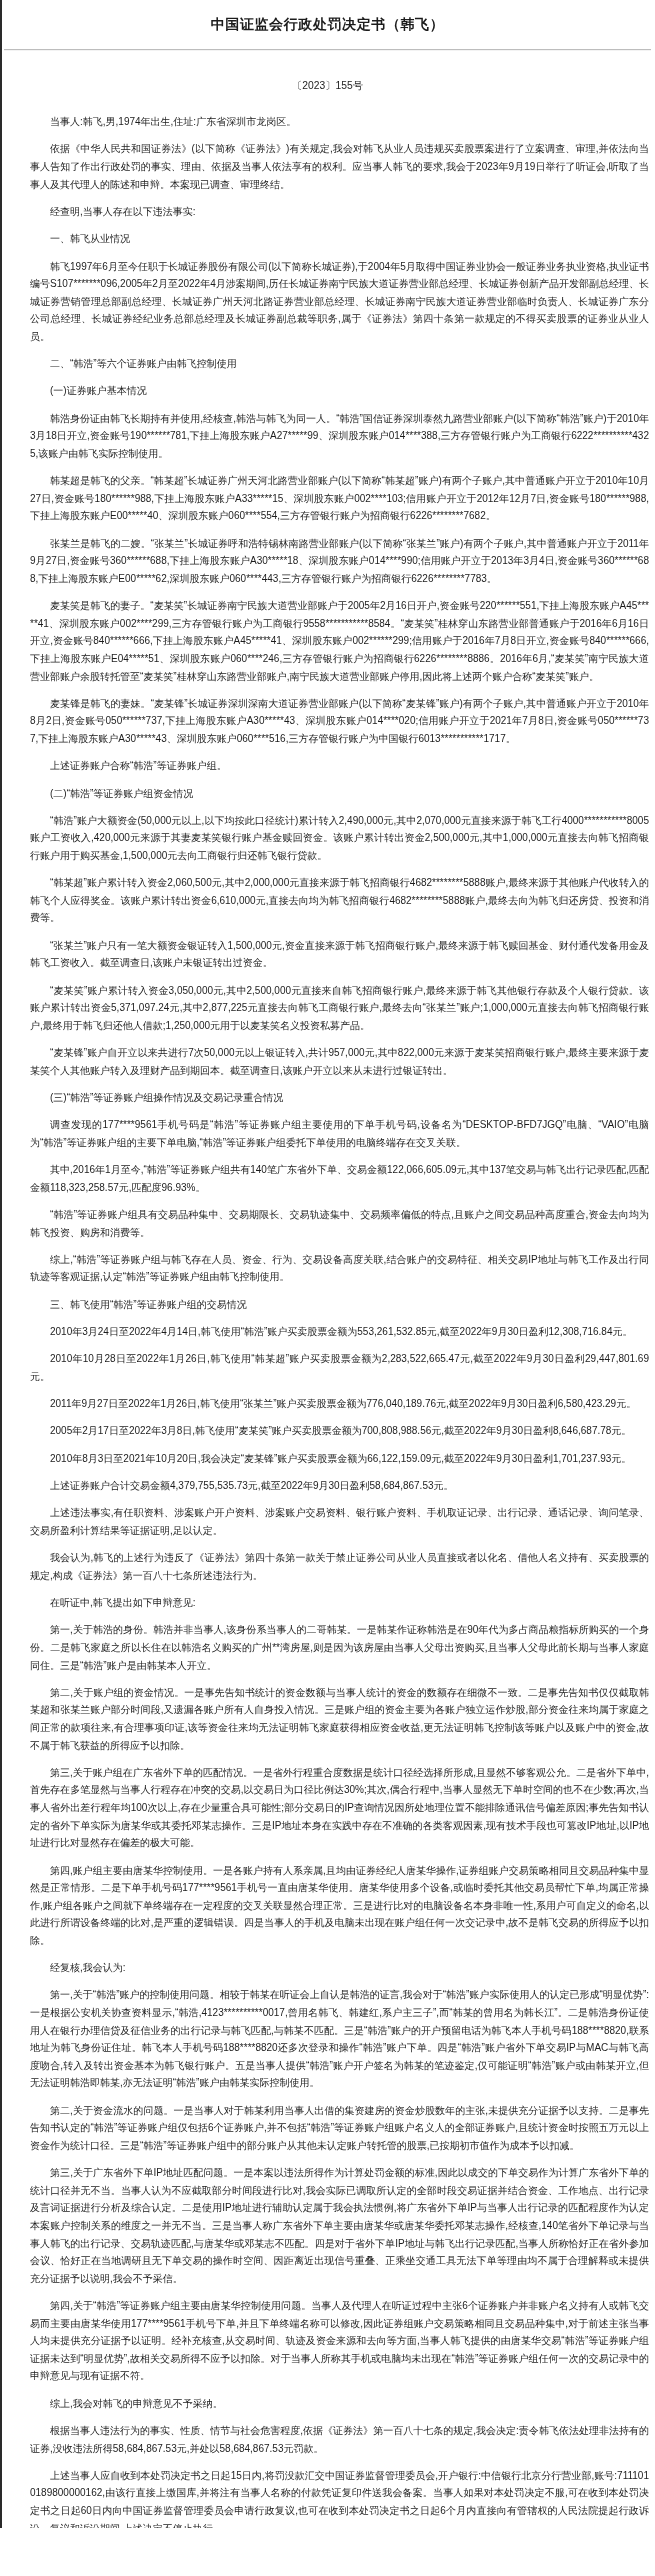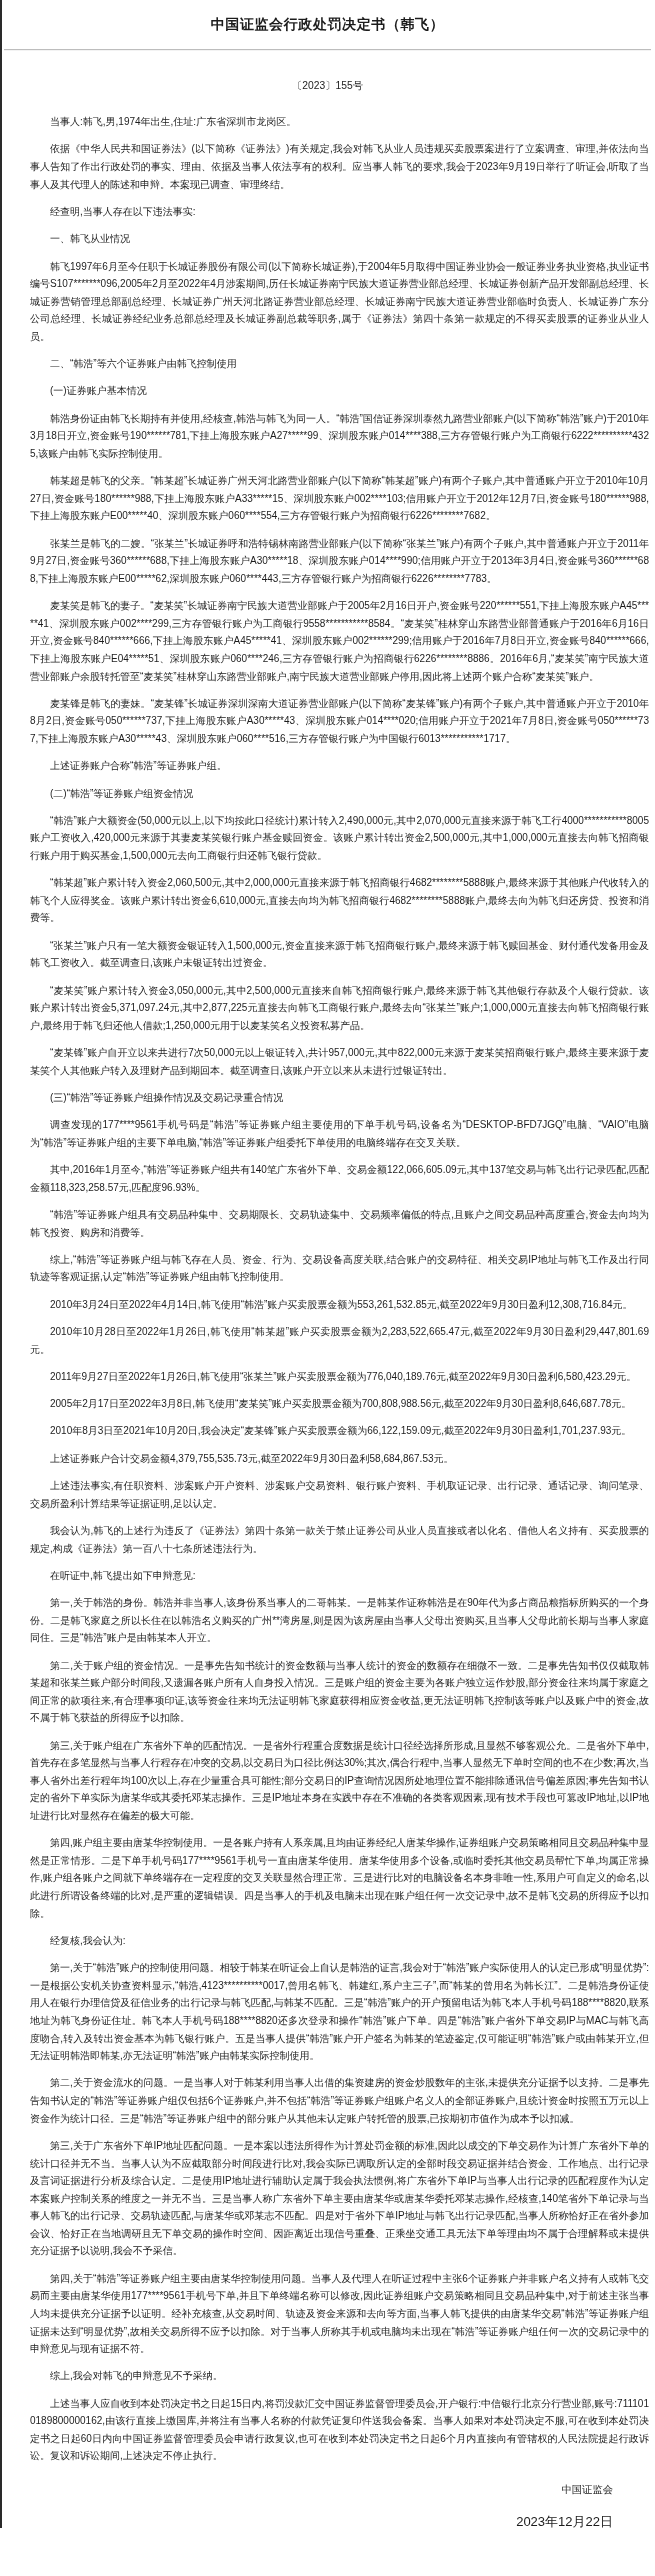--- a/index.html
+++ b/index.html
@@ -102,39 +102,41 @@
       <p class="para">“韩浩”账户大额资金(50,000元以上,以下均按此口径统计)累计转入2,490,000元,其中2,070,000元直接来源于韩飞工行4000***********8005账户工资收入,420,000元来源于其妻麦某笑银行账户基金赎回资金。该账户累计转出资金2,500,000元,其中1,000,000元直接去向韩飞招商银行账户用于购买基金,1,500,000元去向工商银行归还韩飞银行贷款。</p>
       <p class="para">“韩某超”账户累计转入资金2,060,500元,其中2,000,000元直接来源于韩飞招商银行4682********5888账户,最终来源于其他账户代收转入的韩飞个人应得奖金。该账户累计转出资金6,610,000元,直接去向均为韩飞招商银行4682********5888账户,最终去向为韩飞归还房贷、投资和消费等。</p>
       <p class="para">“张某兰”账户只有一笔大额资金银证转入1,500,000元,资金直接来源于韩飞招商银行账户,最终来源于韩飞赎回基金、财付通代发备用金及韩飞工资收入。截至调查日,该账户未银证转出过资金。</p>
       <p class="para">“麦某笑”账户累计转入资金3,050,000元,其中2,500,000元直接来自韩飞招商银行账户,最终来源于韩飞其他银行存款及个人银行贷款。该账户累计转出资金5,371,097.24元,其中2,877,225元直接去向韩飞工商银行账户,最终去向“张某兰”账户;1,000,000元直接去向韩飞招商银行账户,最终用于韩飞归还他人借款;1,250,000元用于以麦某笑名义投资私募产品。</p>
       <p class="para">“麦某锋”账户自开立以来共进行7次50,000元以上银证转入,共计957,000元,其中822,000元来源于麦某笑招商银行账户,最终主要来源于麦某笑个人其他账户转入及理财产品到期回本。截至调查日,该账户开立以来从未进行过银证转出。</p>
       <p class="para">(三)“韩浩”等证券账户组操作情况及交易记录重合情况</p>
       <p class="para">调查发现的177****9561手机号码是“韩浩”等证券账户组主要使用的下单手机号码,设备名为“DESKTOP-BFD7JGQ”电脑、“VAIO”电脑为“韩浩”等证券账户组的主要下单电脑,“韩浩”等证券账户组委托下单使用的电脑终端存在交叉关联。</p>
       <p class="para">其中,2016年1月至今,“韩浩”等证券账户组共有140笔广东省外下单、交易金额122,066,605.09元,其中137笔交易与韩飞出行记录匹配,匹配金额118,323,258.57元,匹配度96.93%。</p>
       <p class="para">“韩浩”等证券账户组具有交易品种集中、交易期限长、交易轨迹集中、交易频率偏低的特点,且账户之间交易品种高度重合,资金去向均为韩飞投资、购房和消费等。</p>
       <p class="para">综上,“韩浩”等证券账户组与韩飞存在人员、资金、行为、交易设备高度关联,结合账户的交易特征、相关交易IP地址与韩飞工作及出行同轨迹等客观证据,认定“韩浩”等证券账户组由韩飞控制使用。</p>
+      <p class="para">三、韩飞使用“韩浩”等证券账户组的交易情况</p>
       <p class="para">2010年3月24日至2022年4月14日,韩飞使用“韩浩”账户买卖股票金额为553,261,532.85元,截至2022年9月30日盈利12,308,716.84元。</p>
       <p class="para">2010年10月28日至2022年1月26日,韩飞使用“韩某超”账户买卖股票金额为2,283,522,665.47元,截至2022年9月30日盈利29,447,801.69元。</p>
       <p class="para">2011年9月27日至2022年1月26日,韩飞使用“张某兰”账户买卖股票金额为776,040,189.76元,截至2022年9月30日盈利6,580,423.29元。</p>
       <p class="para">2005年2月17日至2022年3月8日,韩飞使用“麦某笑”账户买卖股票金额为700,808,988.56元,截至2022年9月30日盈利8,646,687.78元。</p>
       <p class="para">2010年8月3日至2021年10月20日,我会决定“麦某锋”账户买卖股票金额为66,122,159.09元,截至2022年9月30日盈利1,701,237.93元。</p>
       <p class="para">上述证券账户合计交易金额4,379,755,535.73元,截至2022年9月30日盈利58,684,867.53元。</p>
       <p class="para">上述违法事实,有任职资料、涉案账户开户资料、涉案账户交易资料、银行账户资料、手机取证记录、出行记录、通话记录、询问笔录、交易所盈利计算结果等证据证明,足以认定。</p>
       <p class="para">我会认为,韩飞的上述行为违反了《证券法》第四十条第一款关于禁止证券公司从业人员直接或者以化名、借他人名义持有、买卖股票的规定,构成《证券法》第一百八十七条所述违法行为。</p>
       <p class="para">在听证中,韩飞提出如下申辩意见:</p>
       <p class="para">第一,关于韩浩的身份。韩浩并非当事人,该身份系当事人的二哥韩某。一是韩某作证称韩浩是在90年代为多占商品粮指标所购买的一个身份。二是韩飞家庭之所以长住在以韩浩名义购买的广州**湾房屋,则是因为该房屋由当事人父母出资购买,且当事人父母此前长期与当事人家庭同住。三是“韩浩”账户是由韩某本人开立。</p>
       <p class="para">第二,关于账户组的资金情况。一是事先告知书统计的资金数额与当事人统计的资金的数额存在细微不一致。二是事先告知书仅仅截取韩某超和张某兰账户部分时间段,又遗漏各账户所有人自身投入情况。三是账户组的资金主要为各账户独立运作炒股,部分资金往来均属于家庭之间正常的款项往来,有合理事项印证,该等资金往来均无法证明韩飞家庭获得相应资金收益,更无法证明韩飞控制该等账户以及账户中的资金,故不属于韩飞获益的所得应予以扣除。</p>
       <p class="para">第三,关于账户组在广东省外下单的匹配情况。一是省外行程重合度数据是统计口径经选择所形成,且显然不够客观公允。二是省外下单中,首先存在多笔显然与当事人行程存在冲突的交易,以交易日为口径比例达30%;其次,偶合行程中,当事人显然无下单时空间的也不在少数;再次,当事人省外出差行程年均100次以上,存在少量重合具可能性;部分交易日的IP查询情况因所处地理位置不能排除通讯信号偏差原因;事先告知书认定的省外下单实际为唐某华或其委托邓某志操作。三是IP地址本身在实践中存在不准确的各类客观因素,现有技术手段也可篡改IP地址,以IP地址进行比对显然存在偏差的极大可能。</p>
       <p class="para">第四,账户组主要由唐某华控制使用。一是各账户持有人系亲属,且均由证券经纪人唐某华操作,证券组账户交易策略相同且交易品种集中显然是正常情形。二是下单手机号码177****9561手机号一直由唐某华使用。唐某华使用多个设备,或临时委托其他交易员帮忙下单,均属正常操作,账户组各账户之间就下单终端存在一定程度的交叉关联显然合理正常。三是进行比对的电脑设备名本身非唯一性,系用户可自定义的命名,以此进行所谓设备终端的比对,是严重的逻辑错误。四是当事人的手机及电脑未出现在账户组任何一次交记录中,故不是韩飞交易的所得应予以扣除。</p>
       <p class="para">经复核,我会认为:</p>
       <p class="para">第一,关于“韩浩”账户的控制使用问题。相较于韩某在听证会上自认是韩浩的证言,我会对于“韩浩”账户实际使用人的认定已形成“明显优势”:一是根据公安机关协查资料显示,“韩浩,4123**********0017,曾用名韩飞、韩建红,系户主三子”,而“韩某的曾用名为韩长江”。二是韩浩身份证使用人在银行办理信贷及征信业务的出行记录与韩飞匹配,与韩某不匹配。三是“韩浩”账户的开户预留电话为韩飞本人手机号码188****8820,联系地址为韩飞身份证住址。韩飞本人手机号码188****8820还多次登录和操作“韩浩”账户下单。四是“韩浩”账户省外下单交易IP与MAC与韩飞高度吻合,转入及转出资金基本为韩飞银行账户。五是当事人提供“韩浩”账户开户签名为韩某的笔迹鉴定,仅可能证明“韩浩”账户或由韩某开立,但无法证明韩浩即韩某,亦无法证明“韩浩”账户由韩某实际控制使用。</p>
       <p class="para">第二,关于资金流水的问题。一是当事人对于韩某利用当事人出借的集资建房的资金炒股数年的主张,未提供充分证据予以支持。二是事先告知书认定的“韩浩”等证券账户组仅包括6个证券账户,并不包括“韩浩”等证券账户组账户名义人的全部证券账户,且统计资金时按照五万元以上资金作为统计口径。三是“韩浩”等证券账户组中的部分账户从其他未认定账户转托管的股票,已按期初市值作为成本予以扣减。</p>
       <p class="para">第三,关于广东省外下单IP地址匹配问题。一是本案以违法所得作为计算处罚金额的标准,因此以成交的下单交易作为计算广东省外下单的统计口径并无不当。当事人认为不应截取部分时间段进行比对,我会实际已调取所认定的全部时段交易证据并结合资金、工作地点、出行记录及言词证据进行分析及综合认定。二是使用IP地址进行辅助认定属于我会执法惯例,将广东省外下单IP与当事人出行记录的匹配程度作为认定本案账户控制关系的维度之一并无不当。三是当事人称广东省外下单主要由唐某华或唐某华委托邓某志操作,经核查,140笔省外下单记录与当事人韩飞的出行记录、交易轨迹匹配,与唐某华或邓某志不匹配。四是对于省外下单IP地址与韩飞出行记录匹配,当事人所称恰好正在省外参加会议、恰好正在当地调研且无下单交易的操作时空间、因距离近出现信号重叠、正乘坐交通工具无法下单等理由均不属于合理解释或未提供充分证据予以说明,我会不予采信。</p>
       <p class="para">第四,关于“韩浩”等证券账户组主要由唐某华控制使用问题。当事人及代理人在听证过程中主张6个证券账户并非账户名义持有人或韩飞交易而主要由唐某华使用177****9561手机号下单,并且下单终端名称可以修改,因此证券组账户交易策略相同且交易品种集中,对于前述主张当事人均未提供充分证据予以证明。经补充核查,从交易时间、轨迹及资金来源和去向等方面,当事人韩飞提供的由唐某华交易“韩浩”等证券账户组证据未达到“明显优势”,故相关交易所得不应予以扣除。对于当事人所称其手机或电脑均未出现在“韩浩”等证券账户组任何一次的交易记录中的申辩意见与现有证据不符。</p>
       <p class="para">综上,我会对韩飞的申辩意见不予采纳。</p>
+      <p class="para">根据当事人违法行为的事实、性质、情节与社会危害程度,依据《证券法》第一百八十七条的规定,我会决定:责令韩飞依法处理非法持有的证券,没收违法所得58,684,867.53元,并处以58,684,867.53元罚款。</p>
       <p class="para">上述当事人应自收到本处罚决定书之日起15日内,将罚没款汇交中国证券监督管理委员会,开户银行:中信银行北京分行营业部,账号:7111010189800000162,由该行直接上缴国库,并将注有当事人名称的付款凭证复印件送我会备案。当事人如果对本处罚决定不服,可在收到本处罚决定书之日起60日内向中国证券监督管理委员会申请行政复议,也可在收到本处罚决定书之日起6个月内直接向有管辖权的人民法院提起行政诉讼。复议和诉讼期间,上述决定不停止执行。</p>
     </div>
 
   <div class="doc-footer">
     <div class="sign-line">中国证监会</div>
     <div class="date-line">2023年12月22日</div>
     <div class="watermark">
       <span class="wm-icon">
         <svg width="29" height="24" viewBox="0 0 48 40" aria-hidden="true">
           <circle cx="17" cy="15" r="14" fill="#b4b4b4"></circle>

